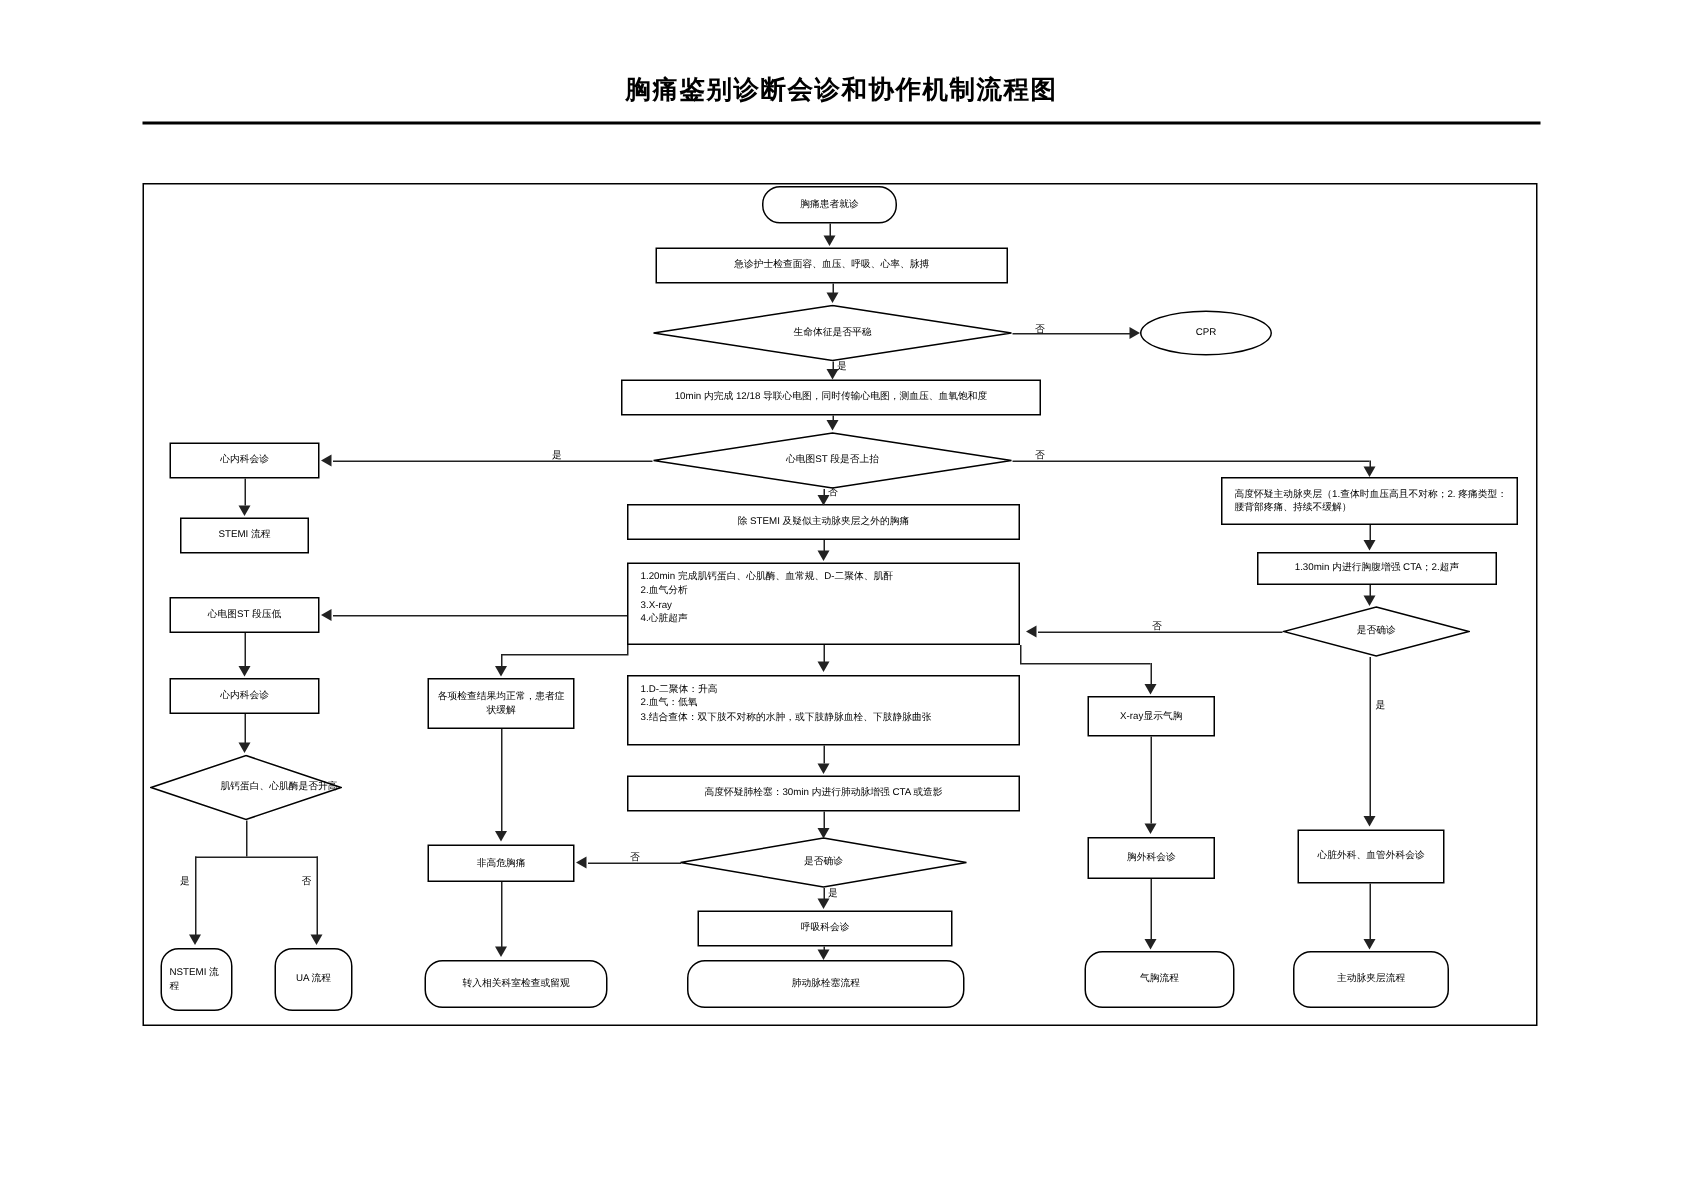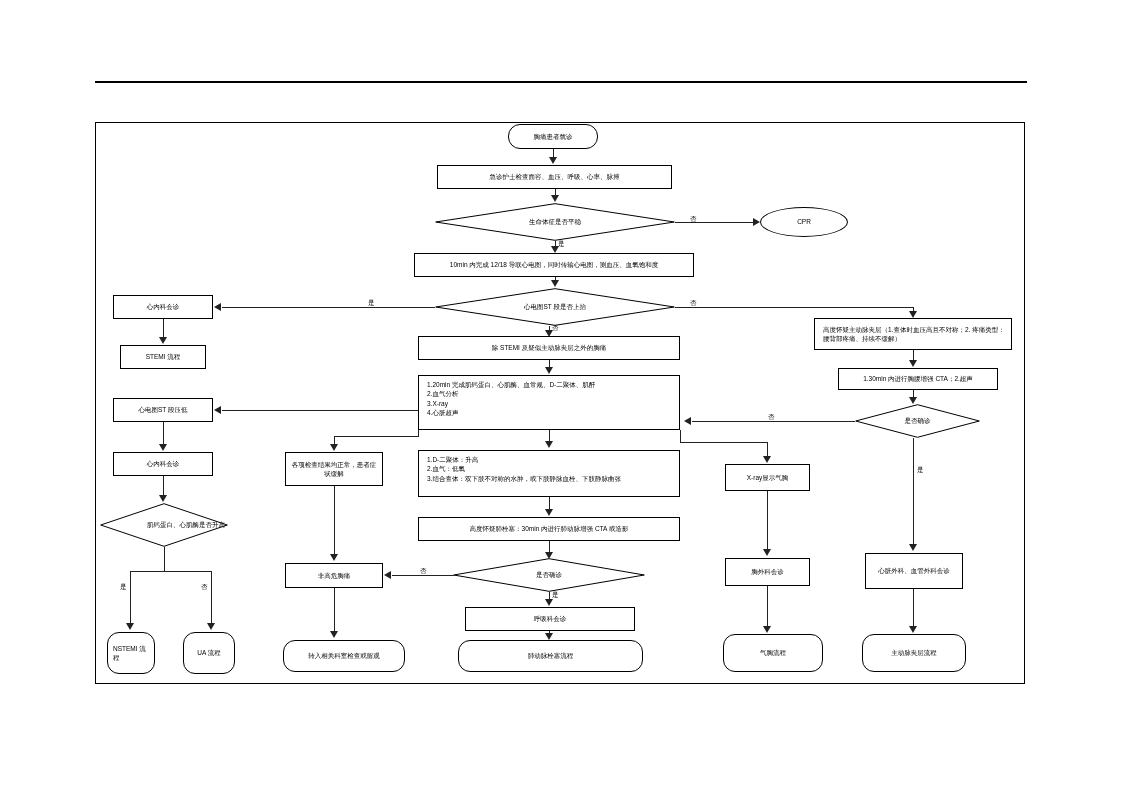--- a/index.html
+++ b/index.html
@@ -135,20 +135,23 @@
     font-family: "Liberation Sans", "DejaVu Sans", sans-serif;
     color: #000;
     white-space: nowrap;
   }
 </style>
 </head>
 <body>
 
 <div id="page">
 
+  <div id="title-bar">
+    <span id="title-text">胸痛鉴别诊断会诊和协作机制流程图</span>
+  </div>
   <div id="title-rule"></div>
 
   <div id="frame"></div>
 
   <div class="node round" style="left:508px; top:124px; width:90px; height:25px;">
     <span>胸痛患者就诊</span>
   </div>
 
   <div class="node rect" style="left:437px; top:165px; width:235px; height:24px;">
     <span>急诊护士检查面容、血压、呼吸、心率、脉搏</span>

